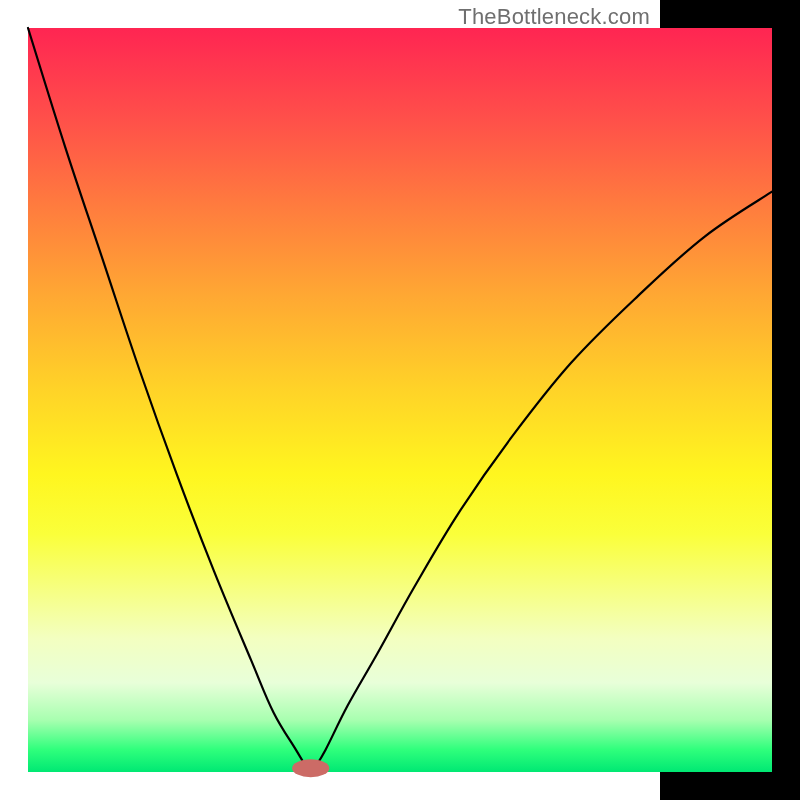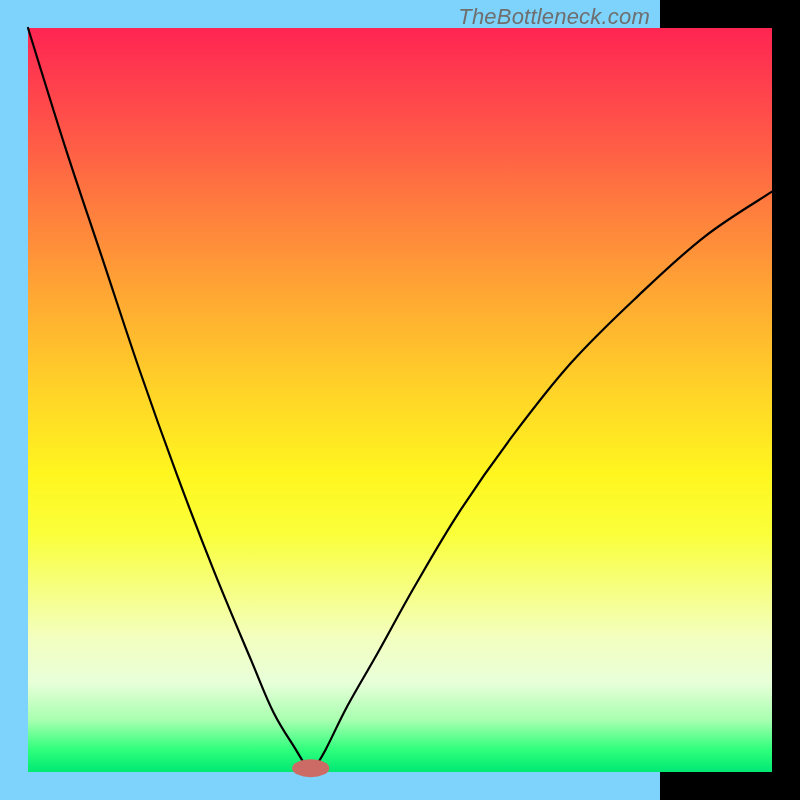--- a/index.html
+++ b/index.html
@@ -10,22 +10,21 @@
     background: #000000;
     overflow: hidden;
     font-family: Arial, Helvetica, sans-serif;
   }
   .frame {
     position: absolute;
     top: 0;
     left: 0;
     width: 660px;
     height: 800px;
-    background: #7dd3fc;
-    font-style: italic;
+    background: #ffffff;
   }
   .plot-area {
     position: absolute;
     top: 28px;
     left: 28px;
     width: 744px;
     height: 744px;
     background: linear-gradient(
       to bottom,
       #ff2552 0%,

